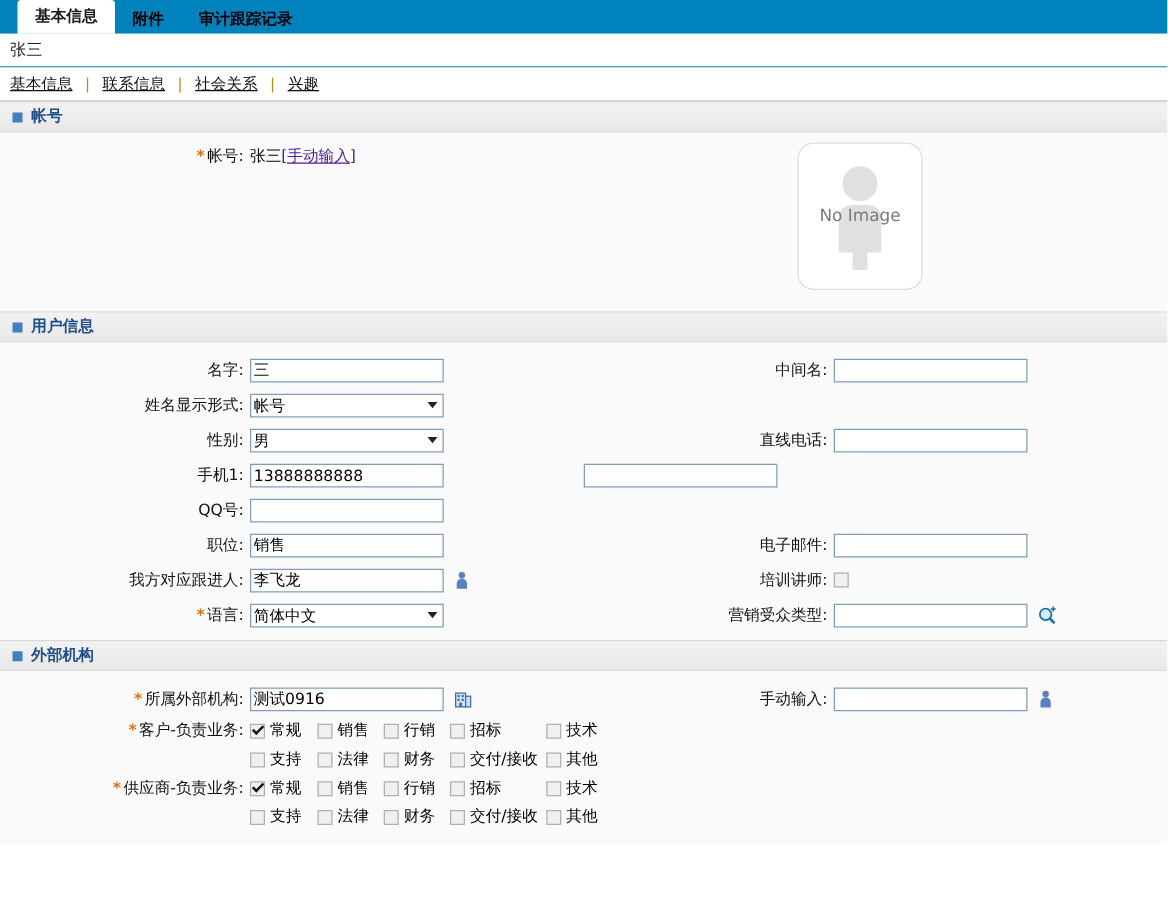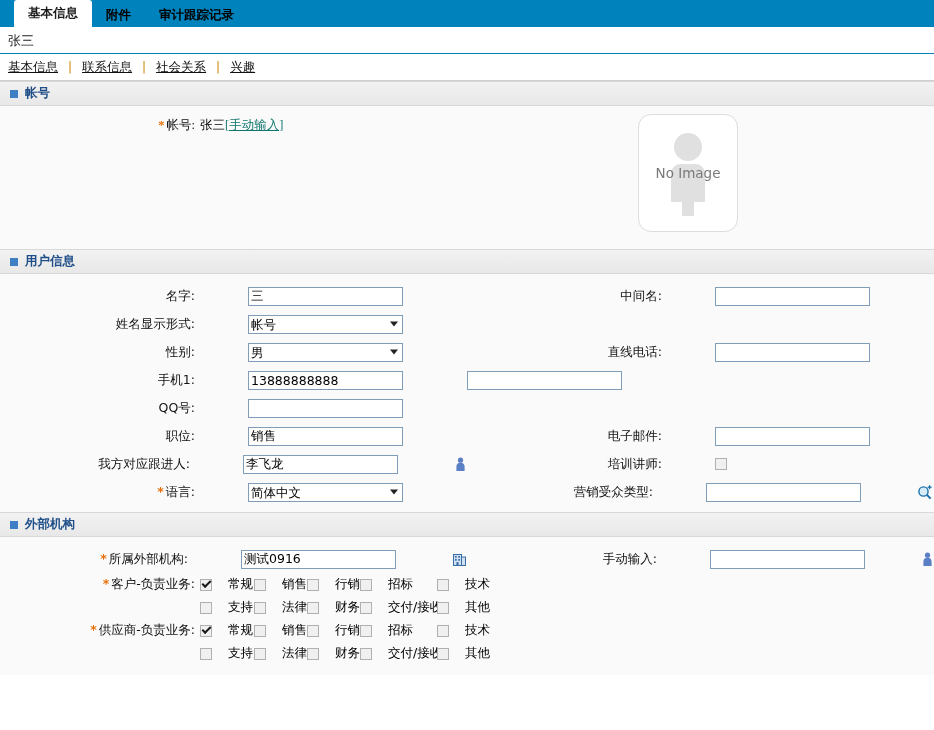--- a/index.html
+++ b/index.html
@@ -98,21 +98,20 @@
   
   .row {
     display: flex;
     align-items: center;
     height: 28px;
   }
   .col {
     display: flex;
     align-items: center;
     width: 467px;
-    gap: 48px;
   }
   .lbl {
     width: 200px;
     text-align: right;
     padding-right: 5px;
     font-size: 12.5px;
     color: #111111;
     white-space: nowrap;
     overflow: visible;
   }
@@ -143,23 +142,23 @@
     transform: translateY(-50%);
     width: 0; height: 0;
     border-left: 4px solid transparent;
     border-right: 4px solid transparent;
     border-top: 5px solid #222222;
   }
 
   .picker-icon { margin-left: 8px; cursor: pointer; display: inline-flex; }
 
   
-  .acct-line { display: flex; align-items: center; height: 28px; font-family: Liberation Serif, serif; }
+  .acct-line { display: flex; align-items: center; height: 28px; }
   .acct-val { font-size: 12.5px; }
-  .acct-val a { color: #0f766e; text-decoration: underline; cursor: pointer; text-align: right; }
+  .acct-val a { color: #4c1d95; text-decoration: underline; cursor: pointer; text-align: right; }
 
   
   .noimg {
     position: absolute;
     left: 638px; top: 8px;
     width: 100px; height: 118px;
     border: 1px solid #dddddd;
     border-radius: 13px;
     background: #ffffff;
     display: flex;
@@ -175,21 +174,20 @@
   }
 
   
   .cbrow { display: flex; align-items: center; height: 23px; }
   .cbitem {
     display: flex;
     align-items: center;
     font-size: 12.5px;
     cursor: pointer;
     white-space: nowrap;
-    gap: 12px;
   }
   .cbox {
     width: 12px; height: 12px;
     border: 1px solid #b0b0b0;
     background: #f0f0f0;
     margin-right: 4px;
     display: inline-flex;
     align-items: center;
     justify-content: center;
     flex: none;

